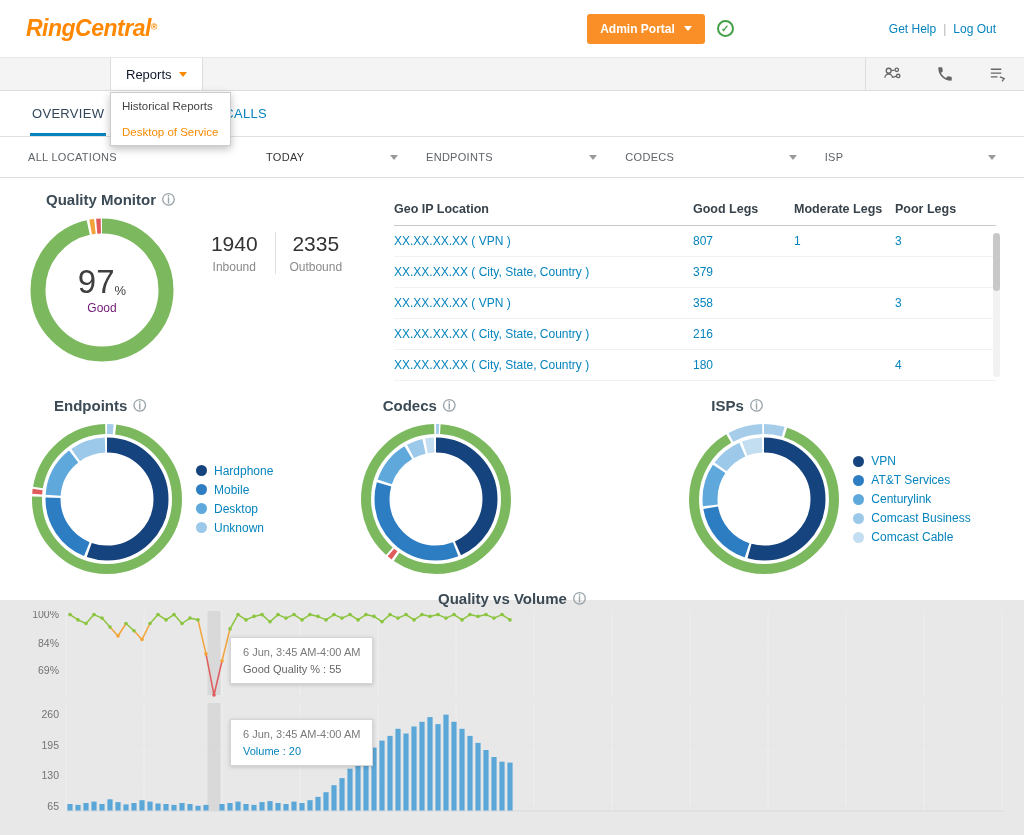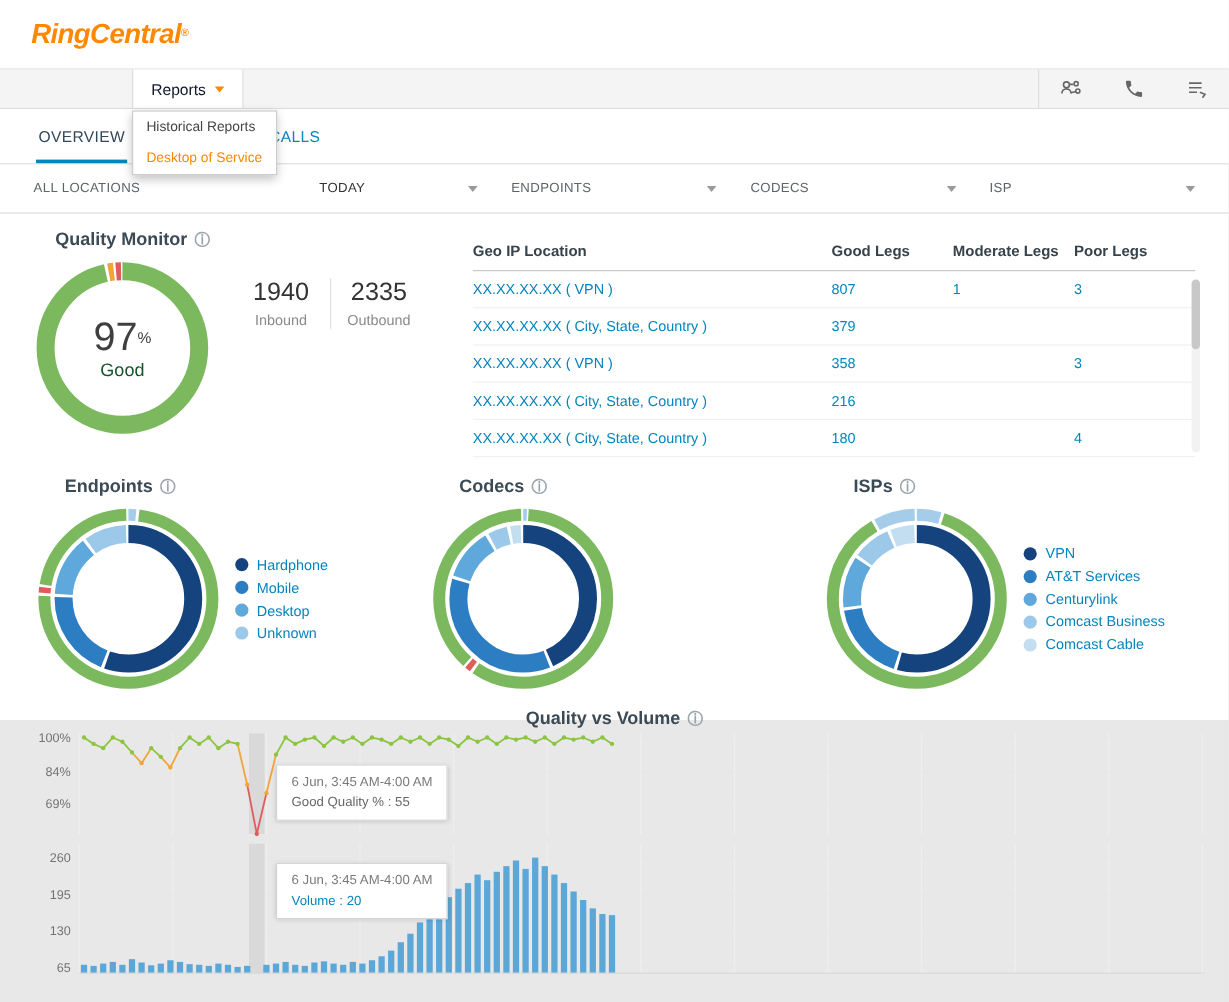--- a/index.html
+++ b/index.html
@@ -47,24 +47,24 @@
 
   
   .row1 { display:flex; padding:13px 28px 0 28px; }
   .quality-monitor { width:340px; }
   .sec-title { font-size:15px; color:#3b4a54; display:flex; align-items:center; gap:6px; }
   .qm-title { padding-left:18px; }
   .info { font-size:13px; color:#9aa5ab; cursor:pointer; line-height:1; }
   .qm-body { display:flex; margin-top:8px; }
   .donut-wrap { position:relative; width:148px; height:148px; }
   .qm-center { position:absolute; inset:0; display:flex; flex-direction:column; align-items:center; justify-content:center; }
-  .pct-row { display:flex; align-items:center; color:#3f3f3f; }
+  .pct-row { display:flex; align-items:flex-end; color:#3f3f3f; }
   .pct { font-size:33px; line-height:1; }
   .pct-unit { font-size:13px; margin-top:3px; }
-  .pct-label { font-size:15px; color:#14532d; margin-top:3px; }
+  .pct-label { font-size:12px; color:#701a75; margin-top:3px; }
   .qm-stats { width:162px; margin-left:18px; margin-top:16px; }
   .qm-total { text-align:center; padding-bottom:13px; border-bottom:1px solid #e0e0e0; }
   .qm-total .num { font-size:24px; color:#333; }
   .stat-lbl { font-size:12px; color:#8a8a8a; margin-top:4px; }
   .qm-io { display:flex; }
   .qm-io > div { flex:1; text-align:center; }
   .qm-io .in { border-right:1px solid #e0e0e0; }
   .qm-io .num { font-size:21px; color:#333; }
 
   .geo-table { flex:1; margin-left:26px; position:relative; margin-top:2px; }
@@ -98,20 +98,32 @@
 </style>
 </head>
 <body>
 
 <div class="viewport">
 <div class="page">
 
   <header class="topbar">
     <div class="logo">
       <span class="logo-text">RingCentral</span><span class="logo-reg">®</span>
+    </div>
+    <div class="topbar-right">
+      <button class="admin-portal-btn">
+        <span>Admin Portal</span>
+        <span class="caret-down white"></span>
+      </button>
+      <span class="check-badge">✓</span>
+      <nav class="help-links">
+        <a>Get Help</a>
+        <span class="sep">|</span>
+        <a>Log Out</a>
+      </nav>
     </div>
   </header>
 
   <div class="navbar">
     <div class="reports-tab">
       <span>Reports</span>
       <span class="caret-down orange"></span>
     </div>
     <div class="nav-icons">
       <span class="nav-icon">

